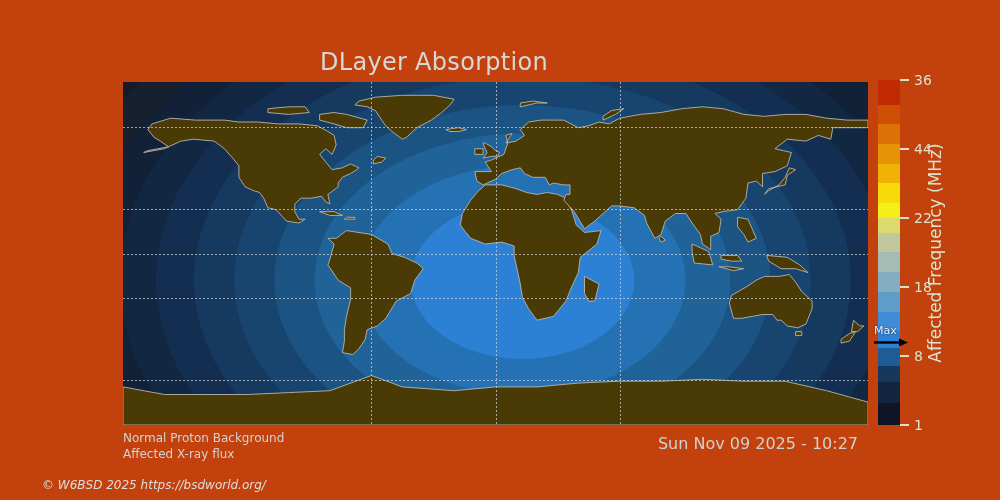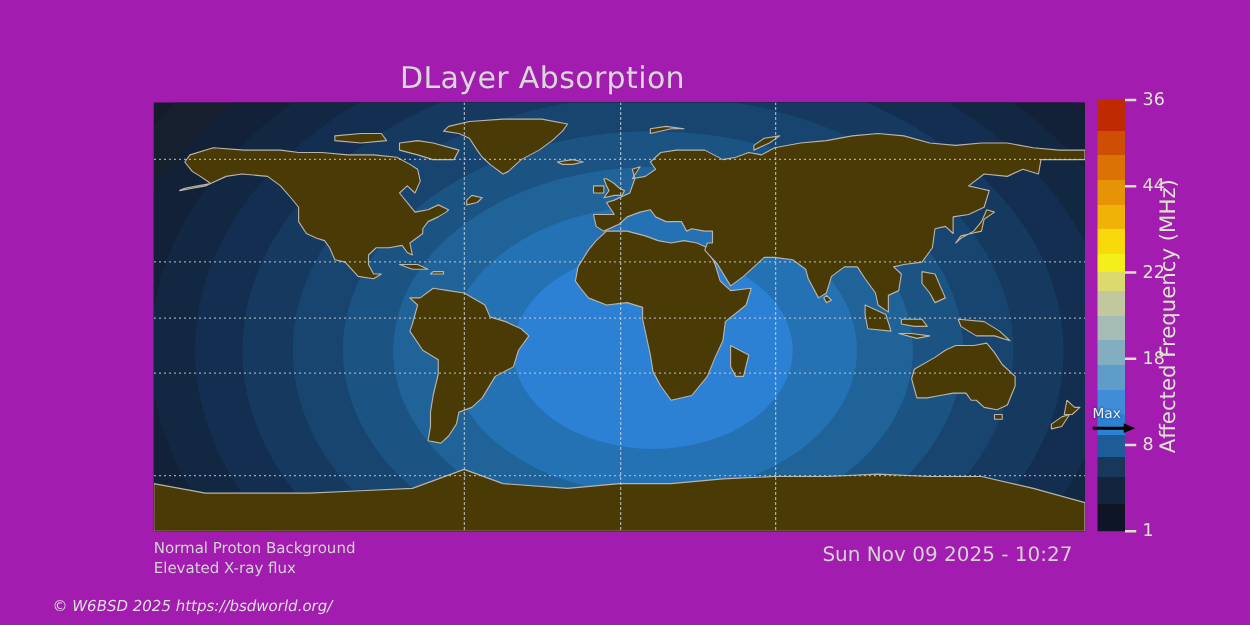--- a/index.html
+++ b/index.html
@@ -1,18 +1,18 @@
 <!DOCTYPE html>
 <html><head>
 <meta charset="utf-8">
 <style>
   html,body{margin:0;padding:0;background:#101010;}
   body{width:1000px;height:500px;overflow:hidden;
        font-family:"DejaVu Sans","Liberation Sans",sans-serif;}
-  #root{position:relative;width:1000px;height:500px;background:#a21caf;}
+  #root{position:relative;width:1000px;height:500px;background:#c2410c;}
 
   
   .title{position:absolute;left:0;top:48px;width:868px;text-align:center;
          font-size:24px;color:#d8d8d8;letter-spacing:.3px;}
 
   
   .map{position:absolute;left:123px;top:82px;width:745px;height:343px;
        background:#131b2c;overflow:hidden;}
   .mapsvg{position:absolute;left:0;top:0;width:745px;height:343px;display:block;}
 
@@ -150,18 +150,18 @@
   <div class="maxmark" id="maxmark" style="top: 325.214px;">
     <div class="mtxt">Max</div>
     <svg class="marrow" viewBox="0 0 34 9">
       <path d="M0 4.5 L26 4.5" stroke="#000" stroke-width="2.4" fill="none"></path>
       <path d="M25 0.6 L34 4.5 L25 8.4 Z" fill="#000"></path>
     </svg>
   </div>
 
   <div class="cap-left">
     <div>Normal Proton Background</div>
-    <div>Elevated X-ray flux</div>
+    <div>Affected X-ray flux</div>
   </div>
   <div class="cap-right">Sun Nov 09 2025 - 10:27</div>
   <div class="footer">© W6BSD 2025 https://bsdworld.org/</div>
 
 </div>
 
 </body></html>

